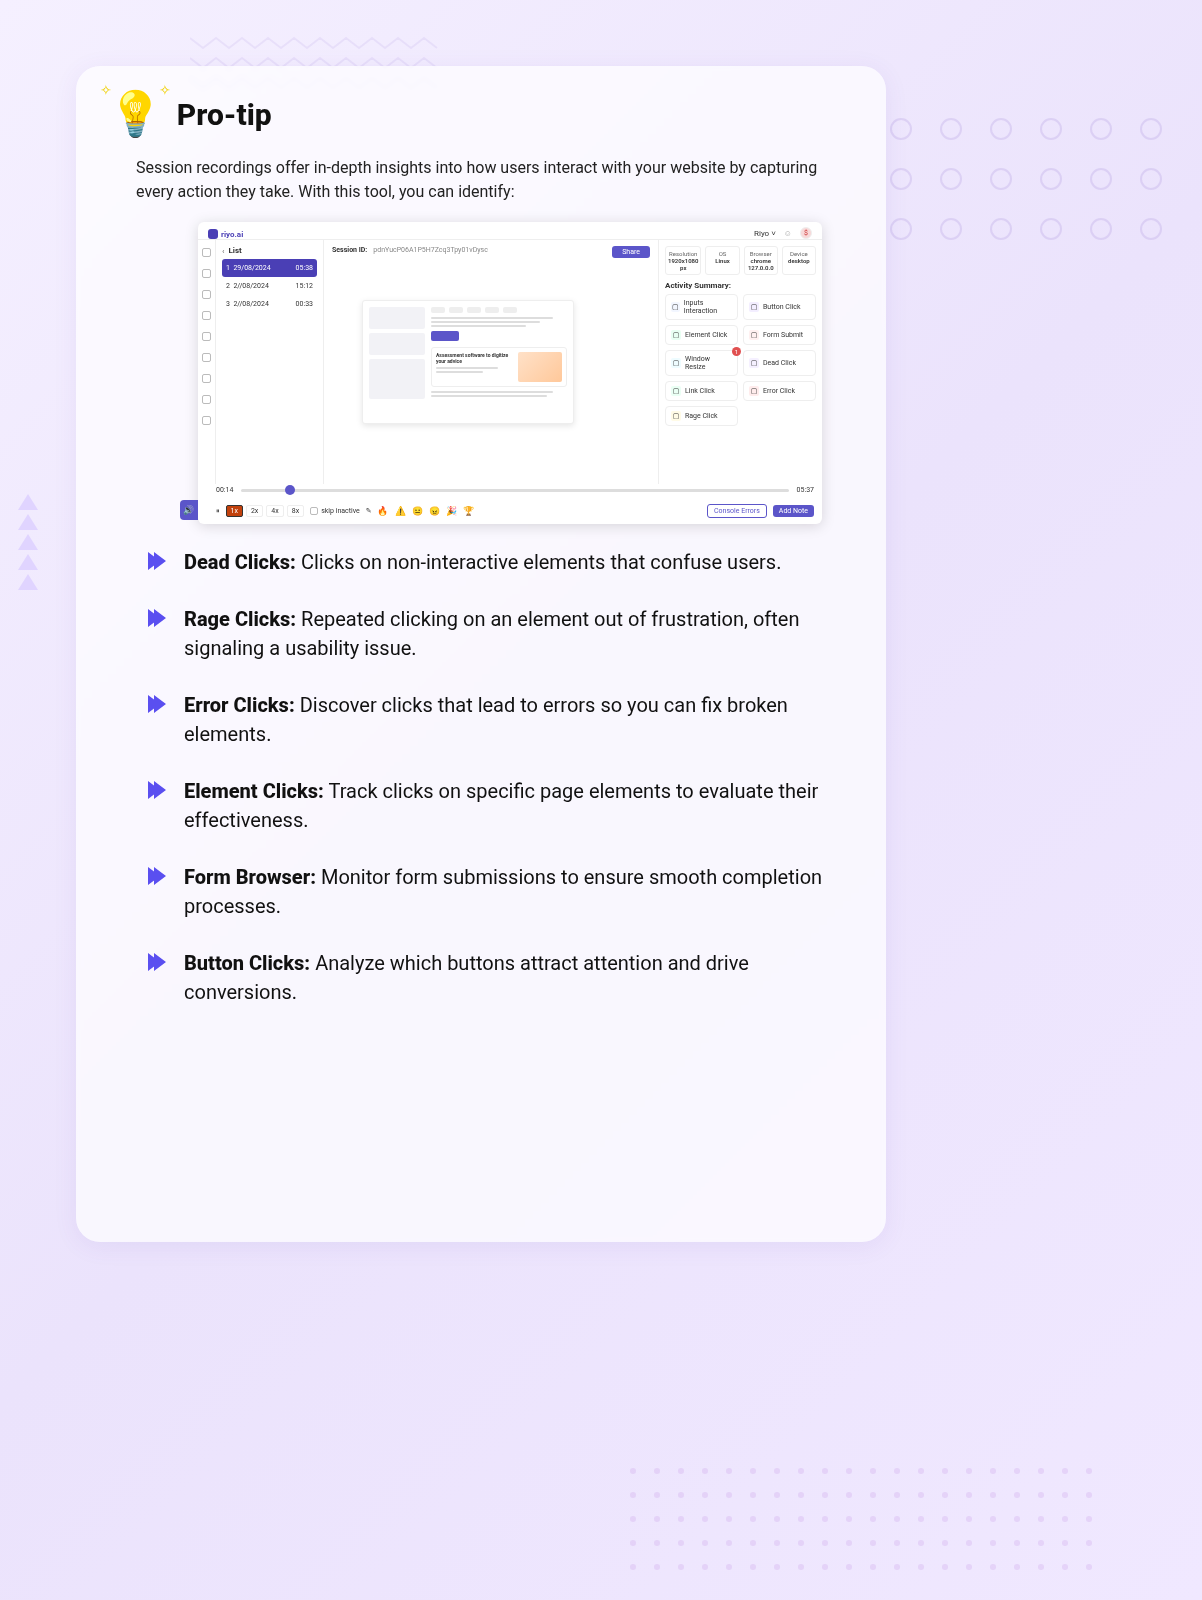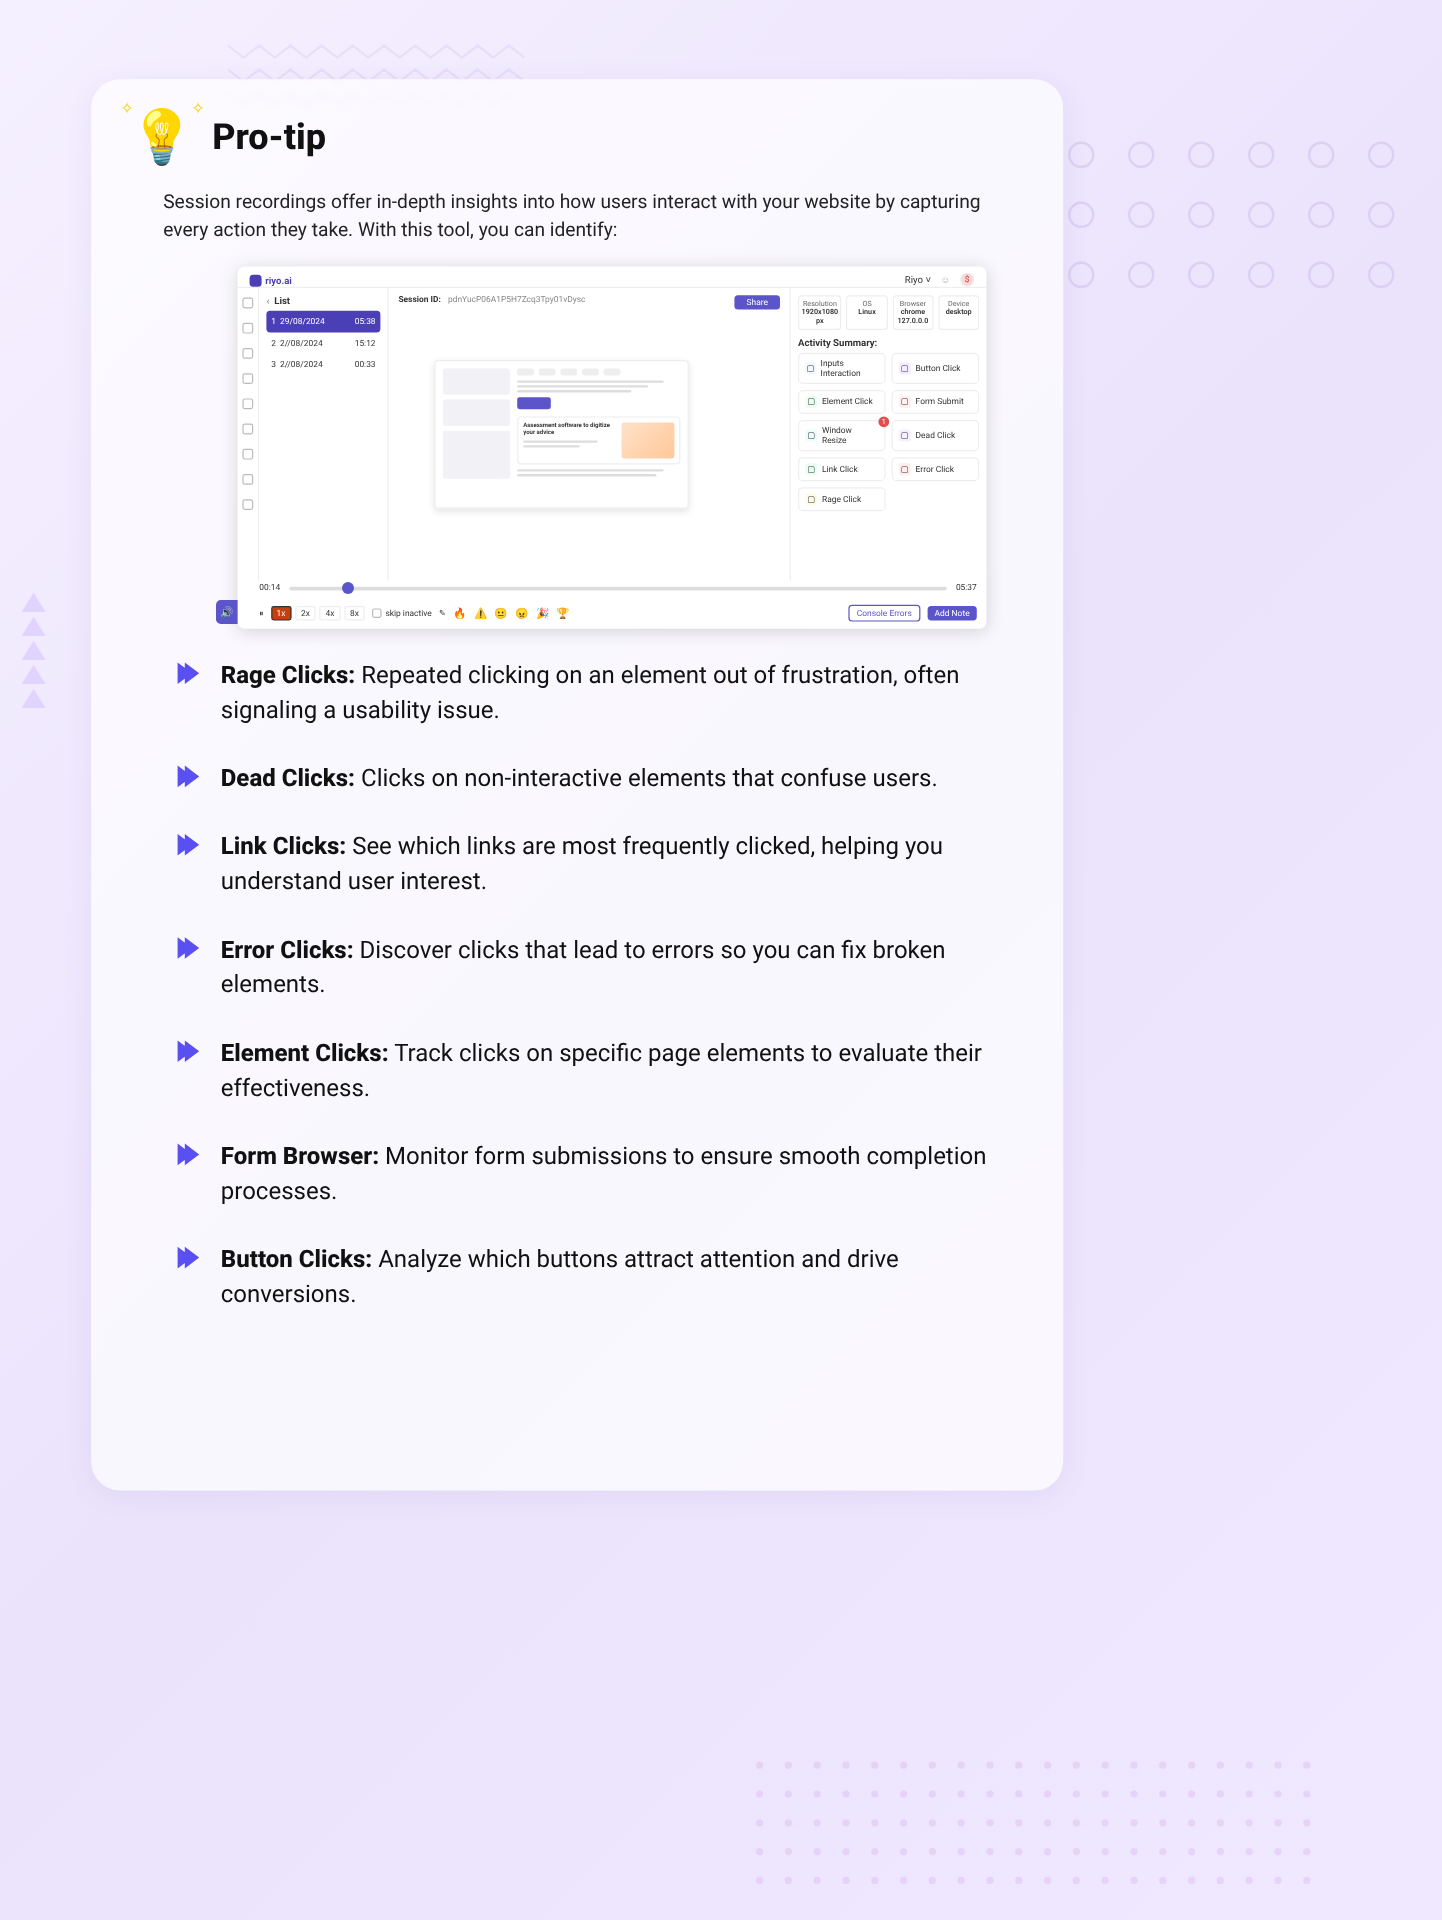--- a/index.html
+++ b/index.html
@@ -427,44 +427,36 @@
     </div>
   </div>
 
   <div class="items" id="items">
       <div class="item">
         <div class="arrow">
           <svg width="20" height="22">
             <path d="M2 2 L14 11 L2 20 Z M8 2 L20 11 L8 20 Z" fill="#5a4ff0"></path>
           </svg>
         </div>
+        <div class="txt"><b>Dead Clicks:</b> Clicks on non-interactive elements that confuse users.</div>
+      </div>
+      <div class="item">
+        <div class="arrow">
+          <svg width="20" height="22">
+            <path d="M2 2 L14 11 L2 20 Z M8 2 L20 11 L8 20 Z" fill="#5a4ff0"></path>
+          </svg>
+        </div>
         <div class="txt"><b>Rage Clicks:</b> Repeated clicking on an element out of frustration, often signaling a usability issue.</div>
       </div>
       <div class="item">
         <div class="arrow">
           <svg width="20" height="22">
             <path d="M2 2 L14 11 L2 20 Z M8 2 L20 11 L8 20 Z" fill="#5a4ff0"></path>
           </svg>
         </div>
-        <div class="txt"><b>Dead Clicks:</b> Clicks on non-interactive elements that confuse users.</div>
-      </div>
-      <div class="item">
-        <div class="arrow">
-          <svg width="20" height="22">
-            <path d="M2 2 L14 11 L2 20 Z M8 2 L20 11 L8 20 Z" fill="#5a4ff0"></path>
-          </svg>
-        </div>
-        <div class="txt"><b>Link Clicks:</b> See which links are most frequently clicked, helping you understand user interest.</div>
-      </div>
-      <div class="item">
-        <div class="arrow">
-          <svg width="20" height="22">
-            <path d="M2 2 L14 11 L2 20 Z M8 2 L20 11 L8 20 Z" fill="#5a4ff0"></path>
-          </svg>
-        </div>
         <div class="txt"><b>Error Clicks:</b> Discover clicks that lead to errors so you can fix broken elements.</div>
       </div>
       <div class="item">
         <div class="arrow">
           <svg width="20" height="22">
             <path d="M2 2 L14 11 L2 20 Z M8 2 L20 11 L8 20 Z" fill="#5a4ff0"></path>
           </svg>
         </div>
         <div class="txt"><b>Element Clicks:</b> Track clicks on specific page elements to evaluate their effectiveness.</div>
       </div>

